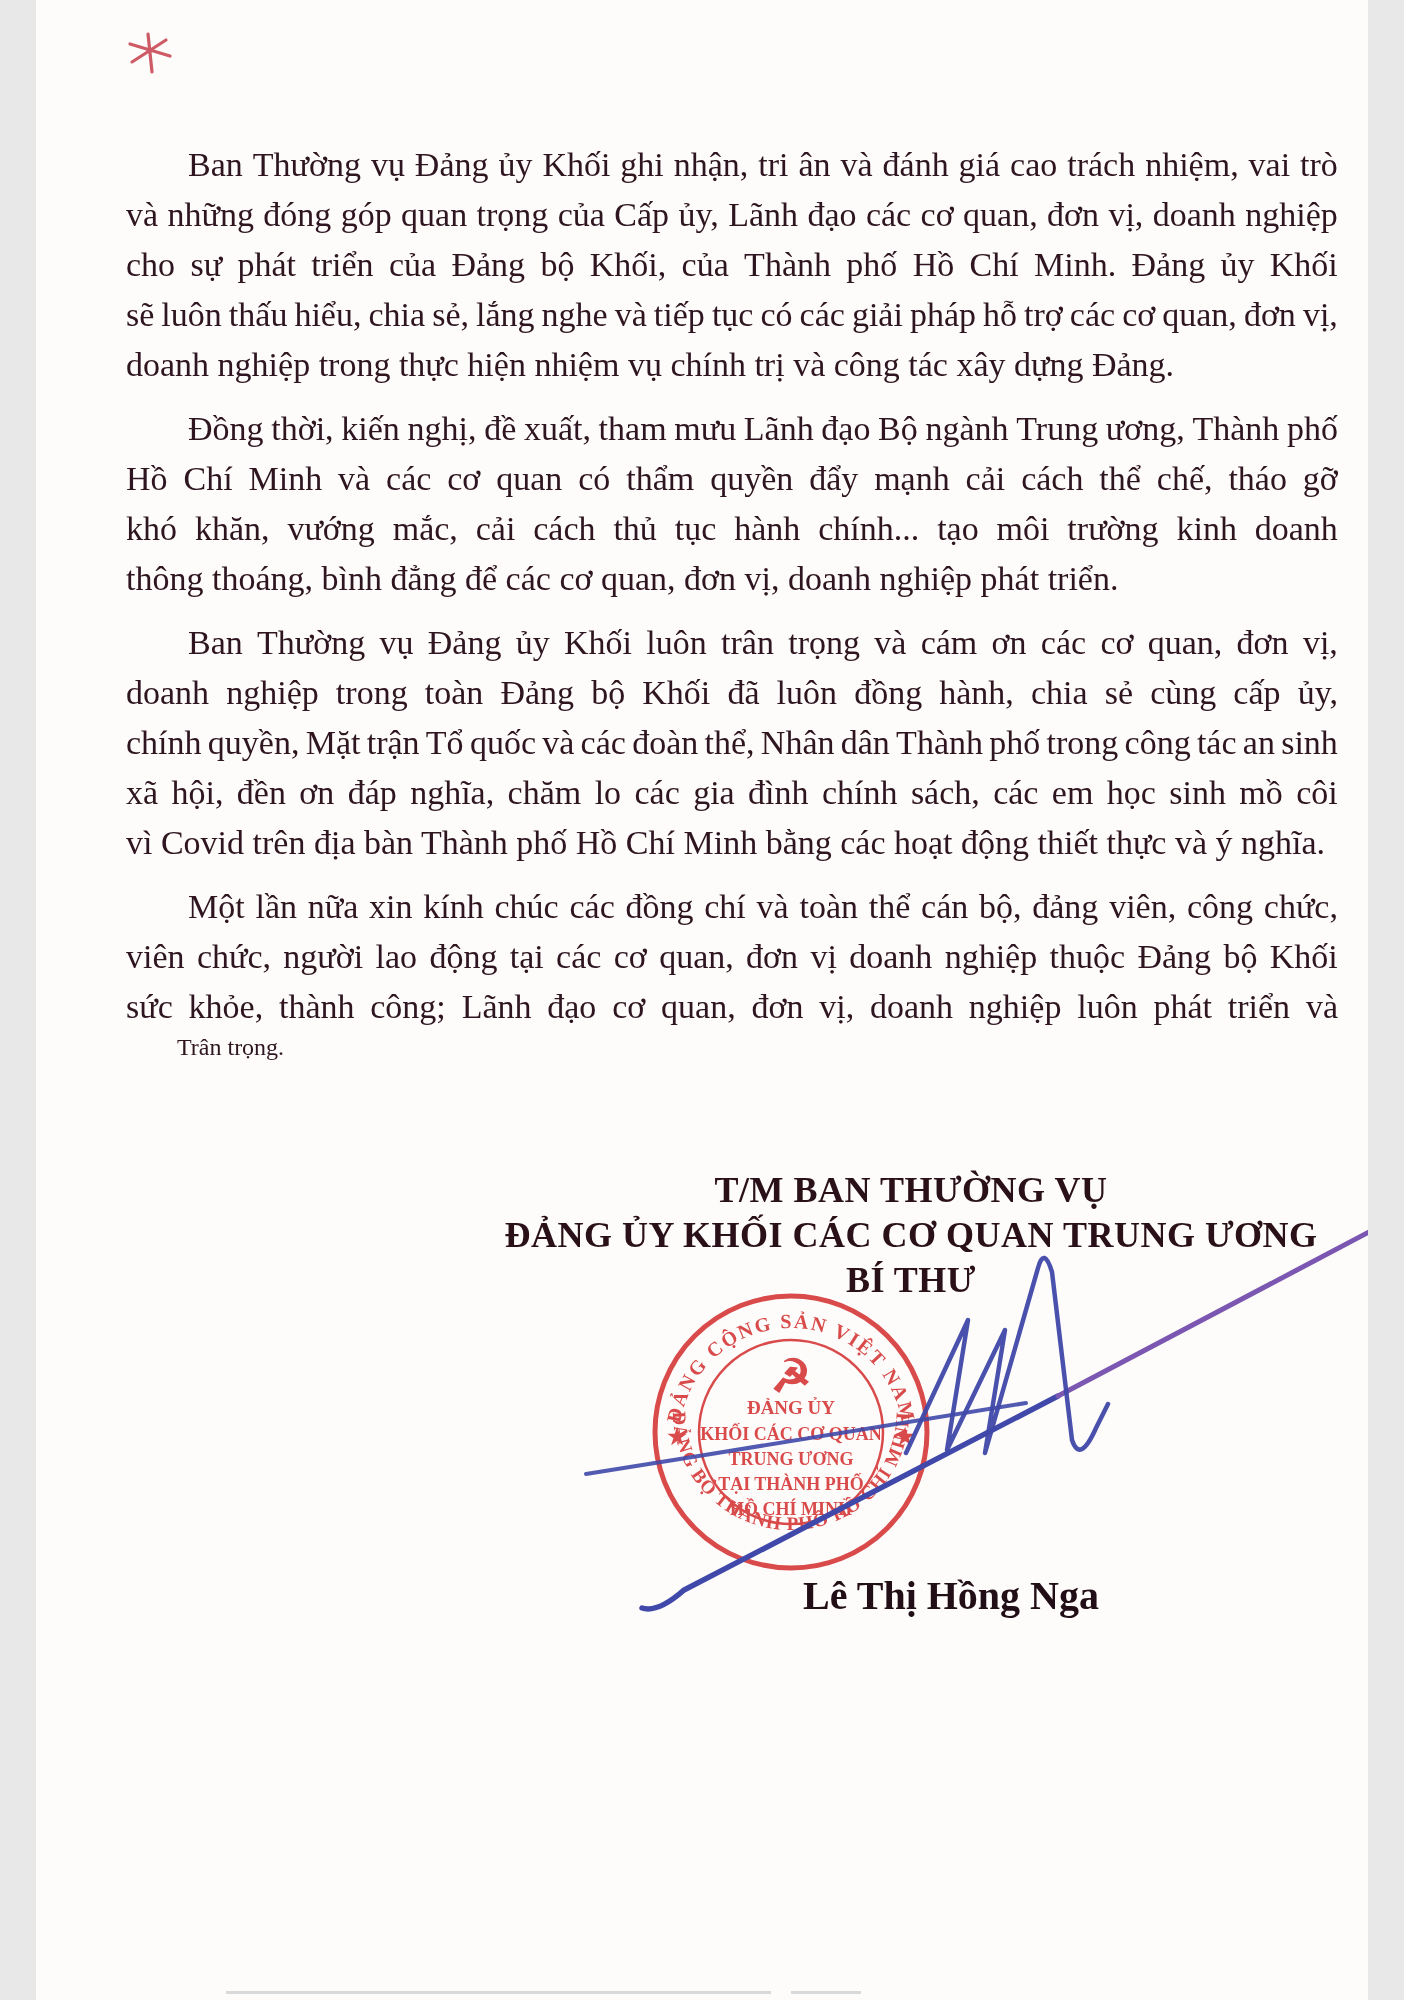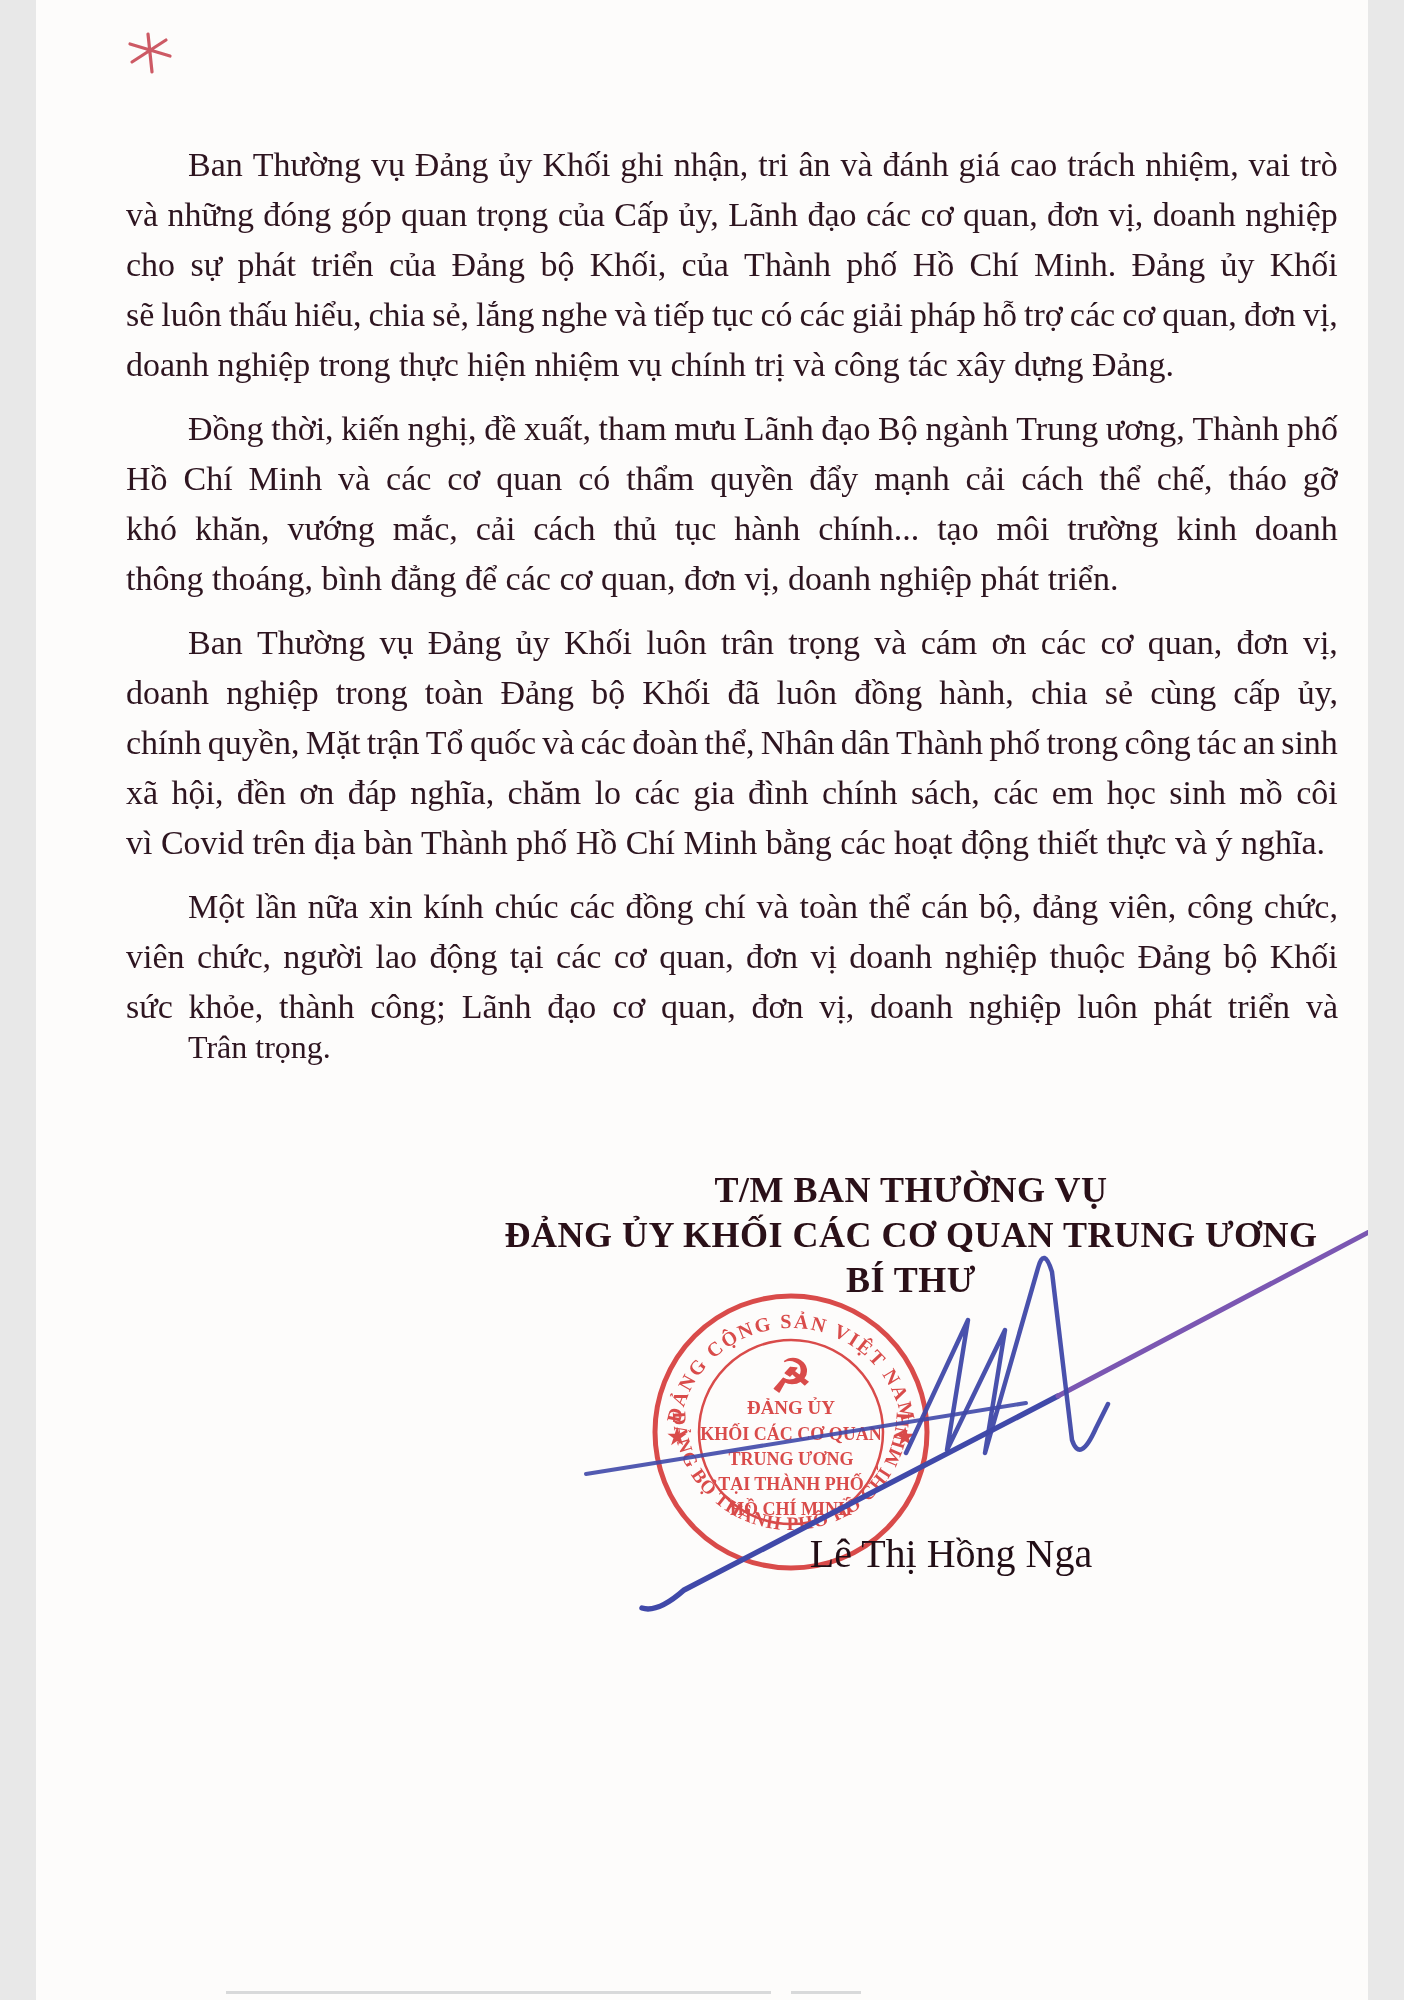--- a/index.html
+++ b/index.html
@@ -8,30 +8,30 @@
     font-family:"Liberation Serif","DejaVu Serif",serif;color:#2e1520;
     overflow:hidden;margin:0 auto;
   }
   
   #body-text{position:absolute;left:90px;top:140px;width:1212px;font-size:34px;}
   .paragraph{margin:0 0 14px 0;}
   .jline{display:flex;justify-content:space-between;height:50px;align-items:center;}
   .jline.jfirst{padding-left:62px;}
   .jline.jlast{display:block;line-height:50px;justify-content:flex-start;}
   .jline span{white-space:pre;}
-  #closing{position:absolute;left:152px;top:1022px;font-size:32px;line-height:50px;}
+  #closing{position:absolute;left:141px;top:1022px;font-size:24px;line-height:50px;}
   
   #signoff-heading{
     position:absolute;left:425px;top:1168px;width:900px;text-align:center;
     font-weight:bold;font-size:36px;line-height:45px;color:#2a1018;letter-spacing:.5px;
   }
   
   #signer-name{
-    position:absolute;left:665px;top:1530px;width:500px;text-align:center;
-    font-weight:normal;font-size:40px;color:#220e16;
+    position:absolute;left:665px;top:1572px;width:500px;text-align:center;
+    font-weight:bold;font-size:40px;color:#220e16;
   }
   
   #stamp-svg{position:absolute;left:585px;top:1262px;opacity:.92;}
   #stamp-svg text{font-family:"Liberation Serif","DejaVu Serif",serif;font-weight:bold;fill:#d63c3c;}
   
   #signature-svg{position:absolute;left:0;top:0;pointer-events:none;}
   
   #edge-line{
     position:absolute;left:1396px;top:300px;width:5px;height:1700px;
     background:linear-gradient(to bottom,

